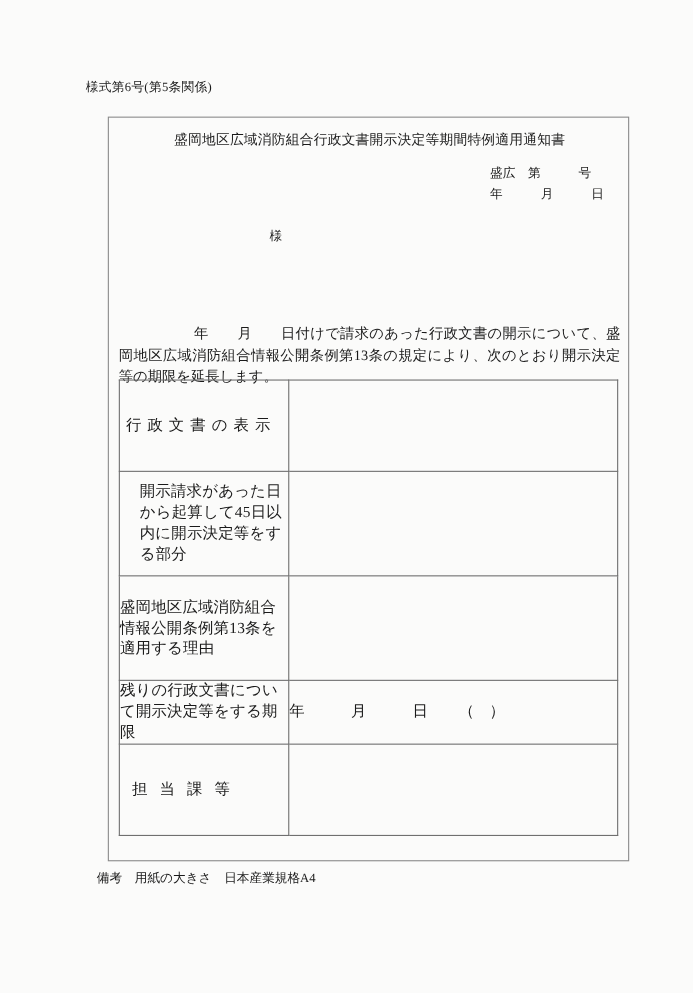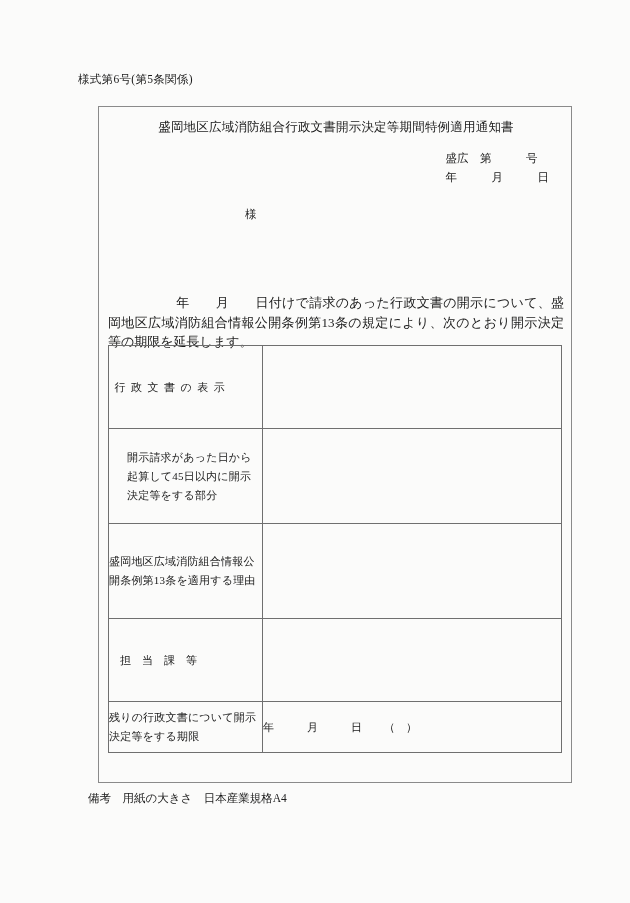--- a/index.html
+++ b/index.html
@@ -123,21 +123,21 @@
   .form-table {
     position: absolute;
     left: 9px;
     top: 238px;
     width: 454px;
     border-collapse: collapse;
     table-layout: fixed;
   }
   .form-table td {
     border: 1px solid #6f6f6f;
-    font-size: 11px;
+    font-size: 14px;
     vertical-align: middle;
     padding: 0;
   }
   .cell-label {
     width: 153px;
     padding: 6px 10px;
     line-height: 19px;
   }
   .cell-value {
     padding: 6px 10px;
@@ -198,25 +198,25 @@
       </tr>
       <tr>
         <td class="cell-label label-plain" style="height:94px;padding-left:18px;">開示請求があった日から起算して45日以内に開示決定等をする部分</td>
         <td class="cell-value"></td>
       </tr>
       <tr>
         <td class="cell-label label-plain" style="height:94px;">盛岡地区広域消防組合情報公開条例第13条を適用する理由</td>
         <td class="cell-value"></td>
       </tr>
       <tr>
-        <td class="cell-label label-wide" style="height:82px;">担当課等</td>
-        <td class="cell-value"></td>
-      </tr>
-      <tr>
         <td class="cell-label label-plain" style="height:50px;">残りの行政文書について開示決定等をする期限</td>
         <td class="cell-value date-line">年　　　月　　　日　　（　）</td>
       </tr>
+      <tr>
+        <td class="cell-label label-wide" style="height:82px;">担当課等</td>
+        <td class="cell-value"></td>
+      </tr>
     </tbody>
   </table>
 
 </div>
 
 <div class="footer-note">備考　用紙の大きさ　日本産業規格A4</div>
 
 </body></html>

